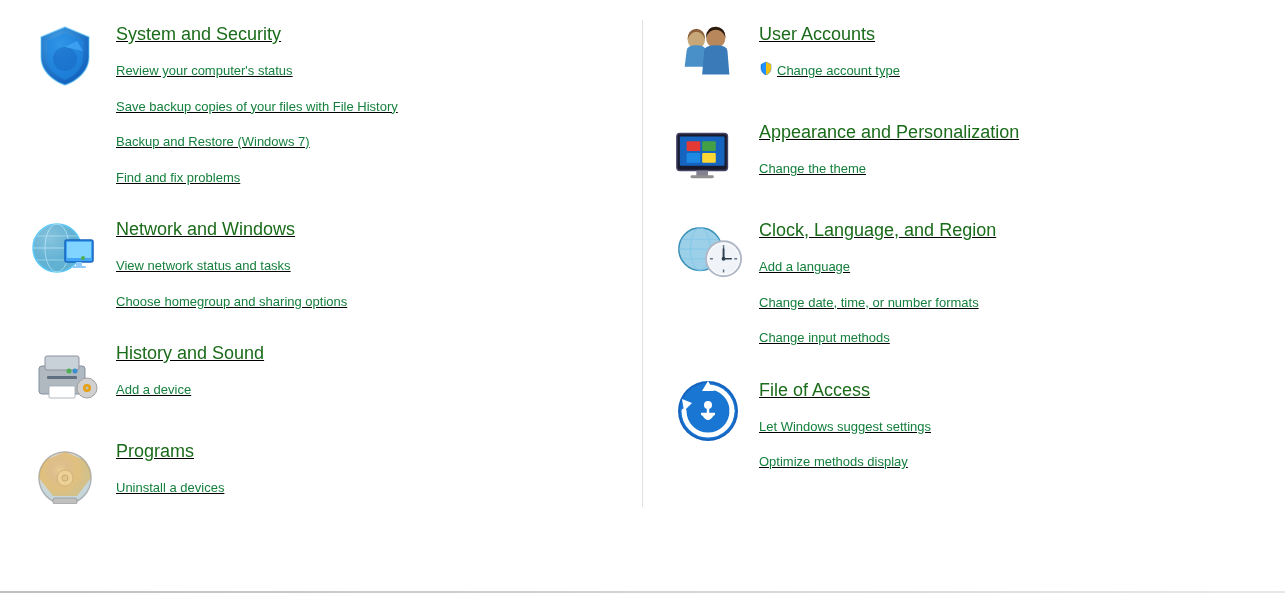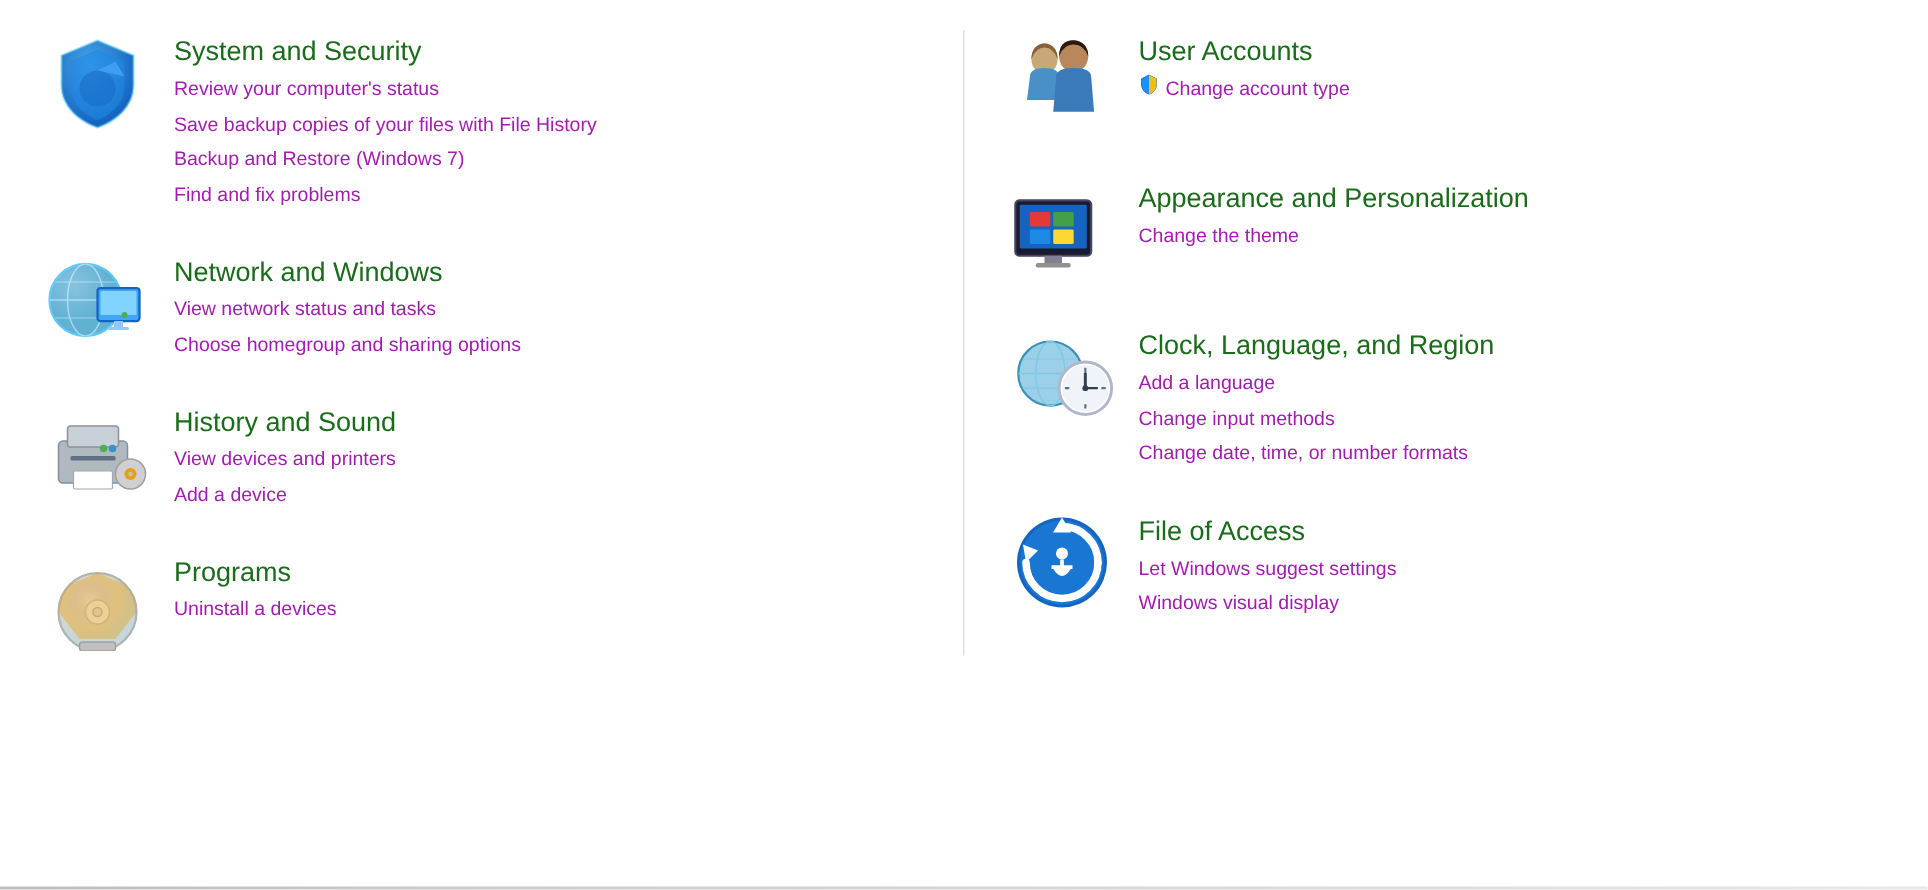--- a/index.html
+++ b/index.html
@@ -36,32 +36,33 @@
       width: 70px;
       height: 70px;
       flex-shrink: 0;
       display: flex;
       align-items: center;
       justify-content: center;
     }
     .category-content {
       display: flex;
       flex-direction: column;
-      gap: 4px;
+      gap: 16px;
       padding-top: 4px;
+      text-decoration: underline;
     }
     .category-title {
       font-size: 18px;
       color: #1a6b1a;
       font-weight: 400;
       cursor: pointer;
     }
     .category-link {
       font-size: 13px;
-      color: #a21caf;
+      color: #15803d;
       cursor: pointer;
       line-height: 1.5;
     }
     .shield-link {
       display: flex;
       align-items: flex-start;
       gap: 4px;
     }
 
     
@@ -164,21 +165,20 @@
           <circle cx="44" cy="31" r="2.5" fill="#3a8fd0"></circle>
           <circle cx="38" cy="31" r="2.5" fill="#4caf50"></circle>
 
           <ellipse cx="56" cy="48" rx="10" ry="10" fill="#d0d0d0" stroke="#a0a0a0" stroke-width="1"></ellipse>
           <ellipse cx="56" cy="48" rx="4" ry="4" fill="#e8a010"></ellipse>
           <ellipse cx="56" cy="48" rx="1.5" ry="1.5" fill="#c0c0c0"></ellipse>
         </svg>
       </div>
       <div class="category-content">
         <span class="category-title">History and Sound</span>
-        <span class="category-link">View devices and printers</span>
         <span class="category-link">Add a device</span>
       </div>
     </div>
 
     <div class="category-item">
       <div class="category-icon">
         <svg width="64" height="64" viewBox="0 0 64 64" xmlns="http://www.w3.org/2000/svg">
 
           <ellipse cx="32" cy="38" rx="26" ry="26" fill="#d8d8d8" stroke="#b0b0b0" stroke-width="1.5"></ellipse>
 
@@ -291,22 +291,22 @@
           <line x1="63" y1="40" x2="66" y2="40" stroke="#607080" stroke-width="1.5"></line>
 
           <line x1="52" y1="40" x2="52" y2="30" stroke="#304050" stroke-width="2" stroke-linecap="round"></line>
           <line x1="52" y1="40" x2="60" y2="40" stroke="#304050" stroke-width="1.5" stroke-linecap="round"></line>
           <circle cx="52" cy="40" r="2" fill="#304050"></circle>
         </svg>
       </div>
       <div class="category-content">
         <span class="category-title">Clock, Language, and Region</span>
         <span class="category-link">Add a language</span>
+        <span class="category-link">Change date, time, or number formats</span>
         <span class="category-link">Change input methods</span>
-        <span class="category-link">Change date, time, or number formats</span>
       </div>
     </div>
 
     <div class="category-item">
       <div class="category-icon">
         <svg width="68" height="68" viewBox="0 0 68 68" xmlns="http://www.w3.org/2000/svg">
 
           <circle cx="34" cy="34" r="30" fill="#1565c0"></circle>
           <circle cx="34" cy="34" r="28" fill="#1976d2"></circle>
 
@@ -318,20 +318,20 @@
 
           <circle cx="34" cy="28" r="4" fill="white"></circle>
           <path d="M28 38 Q34 48 40 38" fill="white"></path>
           <line x1="34" y1="32" x2="34" y2="42" stroke="white" stroke-width="2.5"></line>
           <line x1="27" y1="37" x2="41" y2="37" stroke="white" stroke-width="2.5"></line>
         </svg>
       </div>
       <div class="category-content">
         <span class="category-title">File of Access</span>
         <span class="category-link">Let Windows suggest settings</span>
-        <span class="category-link">Windows visual display</span>
+        <span class="category-link">Optimize methods display</span>
       </div>
     </div>
 
   </div>
 </div>
 
 <div class="bottom-border"></div>
 
 </body></html>

